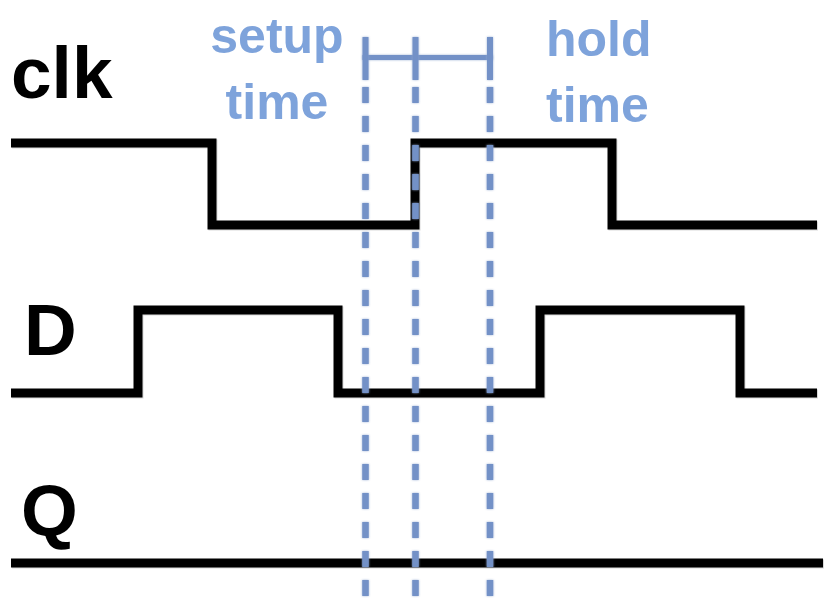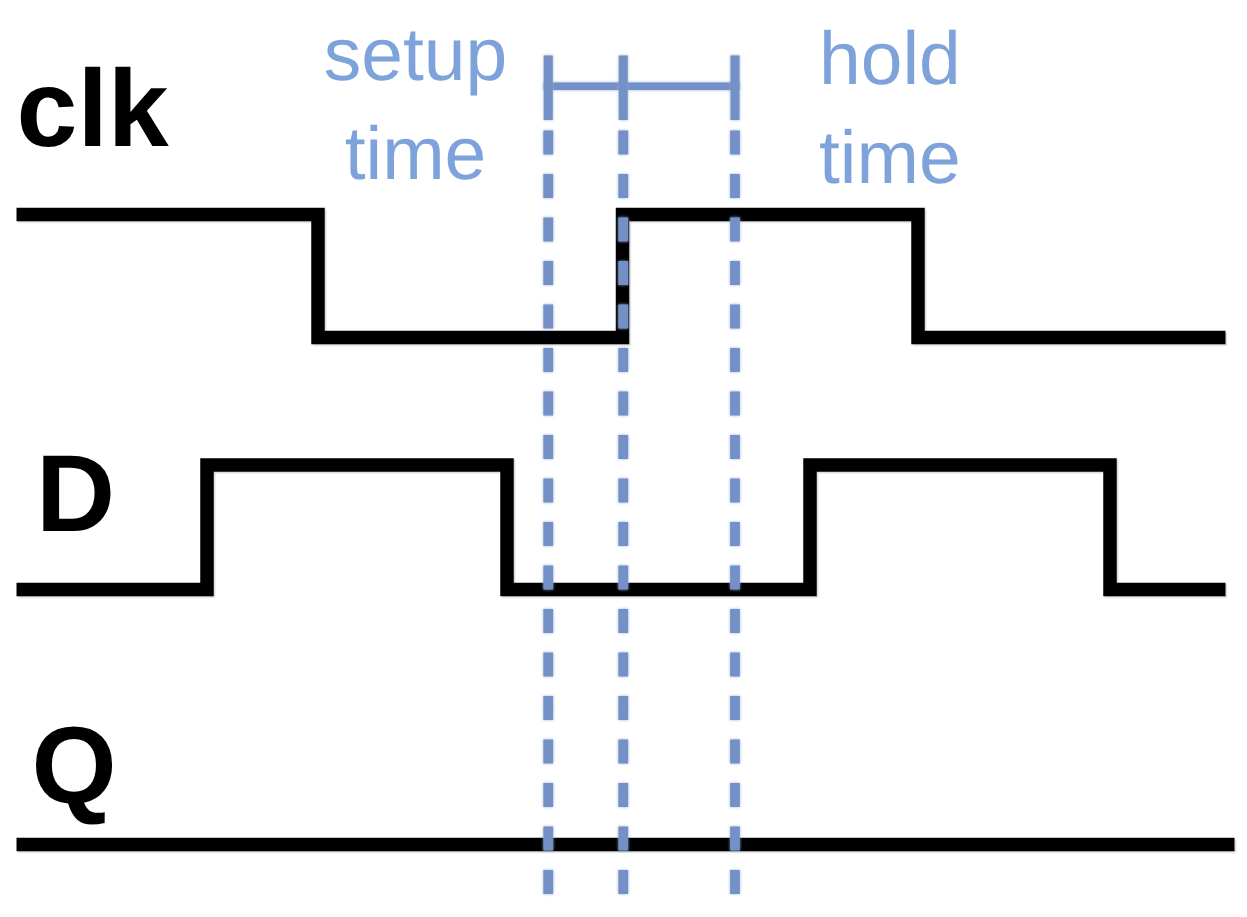--- a/index.html
+++ b/index.html
@@ -28,21 +28,21 @@
     color: #000000;
     font-size: 73px;
     line-height: 73px;
     white-space: nowrap;
   }
   .sig-label-clk { left: 11px;  top: 36px; }
   .sig-label-d   { left: 24px;  top: 293px; }
   .sig-label-q   { left: 21px;  top: 474px; }
   .anno-label {
     position: absolute;
-    font-weight: normal;
+    font-weight: bold;
     font-size: 50px;
     line-height: 66px;
     white-space: nowrap;
   }
   .anno-label-setup {
     left: 187px;
     top: 3px;
     width: 180px;
     text-align: center;
   }

